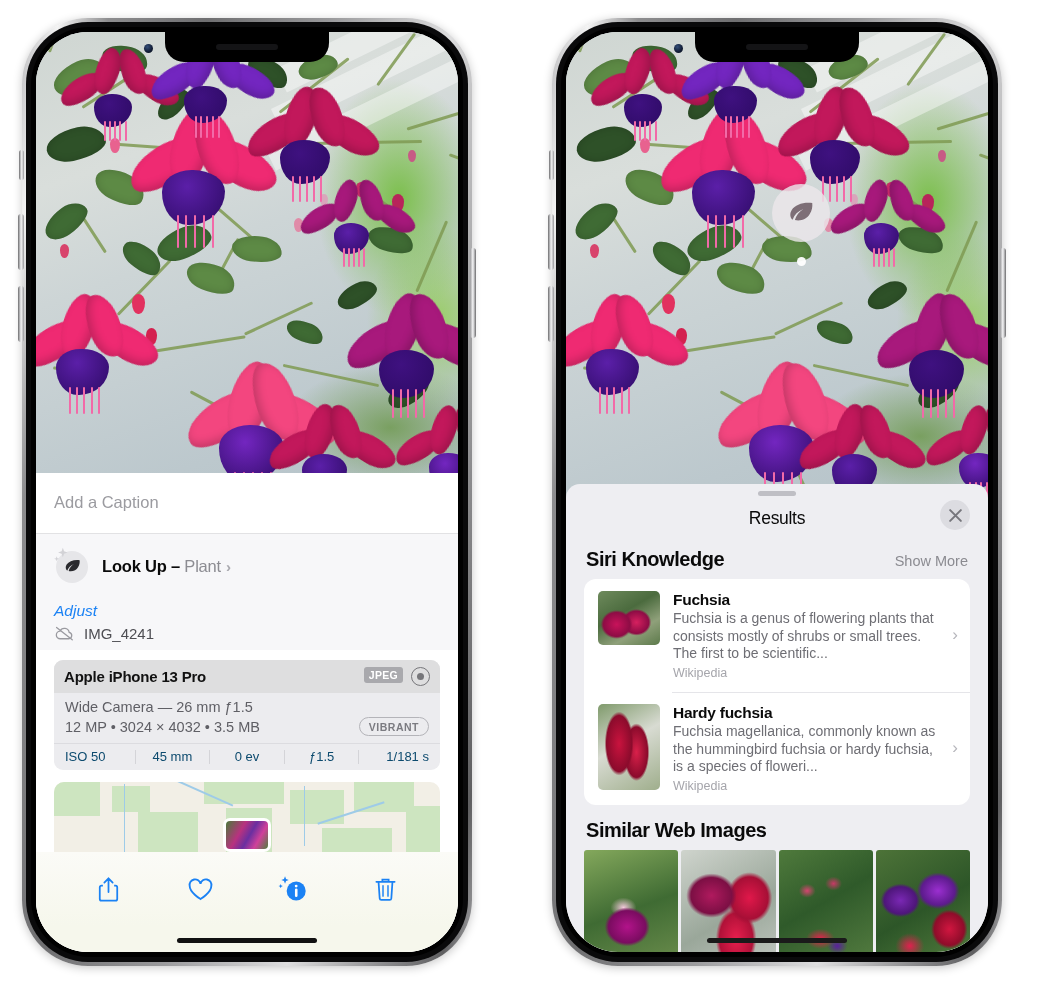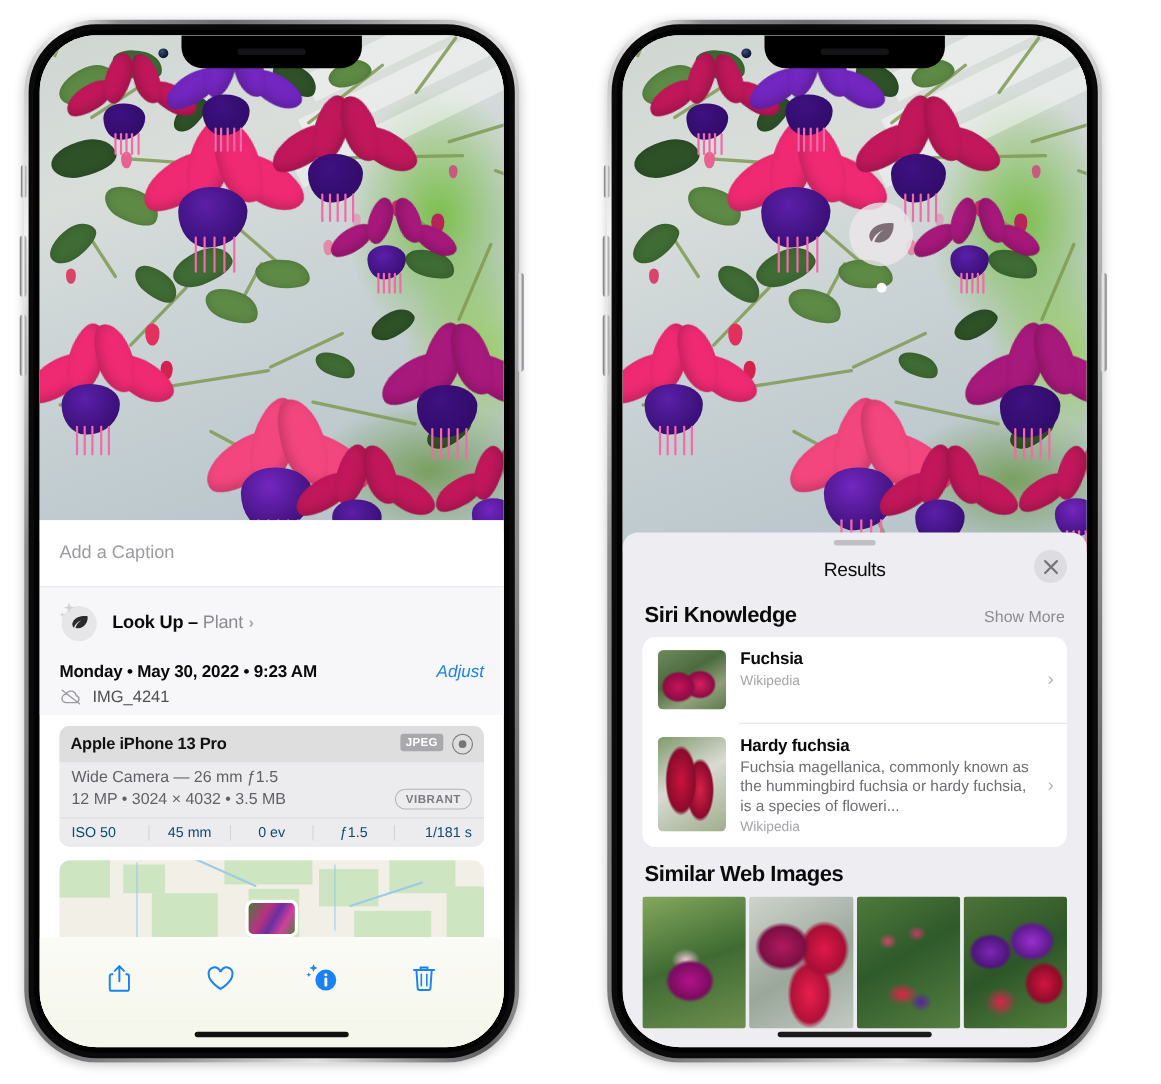--- a/index.html
+++ b/index.html
@@ -370,21 +370,20 @@
             </svg>
           </span>
           <span class="lookup-txt"><span>Look Up – </span><span class="sub">Plant</span></span>
           <span class="chev">›</span>
         </div>
         <div class="hr"></div>
       </div>
 
       <div class="meta">
         <div class="meta-line1">
-          <span class="meta-date">Monday • May 30, 2022 • 9:23 AM</span>
           <span class="adjust">Adjust</span>
         </div>
         <div class="meta-file">
           <svg width="21" height="17" viewBox="0 0 26 20">
             <path fill="none" stroke="#9a9aa0" stroke-width="1.6" d="M7.8 16.5h10.4a4 4 0 0 0 .6-7.9A6 6 0 0 0 7.4 7.1a4.7 4.7 0 0 0 .4 9.4z"></path>
             <line x1="3.2" y1="2.6" x2="22.6" y2="17.8" stroke="#9a9aa0" stroke-width="1.6" stroke-linecap="round"></line>
           </svg>
           <span class="name">IMG_4241</span>
         </div>
       </div>
@@ -663,20 +662,21 @@
       <div class="sec-head">
         <span class="sec-title">Siri Knowledge</span>
         <span class="sec-more">Show More</span>
       </div>
 
       <div class="kn-card">
         <div class="kn-row">
           <span class="kn-thumb t-f1"></span>
           <span class="kn-txt">
             <div class="kn-name">Fuchsia</div>
+            <div class="kn-desc">Fuchsia is a genus of flowering plants that consists mostly of shrubs or small trees. The first to be scientific...</div>
             <div class="kn-src">Wikipedia</div>
           </span>
           <span class="kn-chev">›</span>
         </div>
         <div class="kn-div"></div>
         <div class="kn-row">
           <span class="kn-thumb tall t-f2"></span>
           <span class="kn-txt">
             <div class="kn-name">Hardy fuchsia</div>
             <div class="kn-desc">Fuchsia magellanica, commonly known as the hummingbird fuchsia or hardy fuchsia, is a species of floweri...</div>

